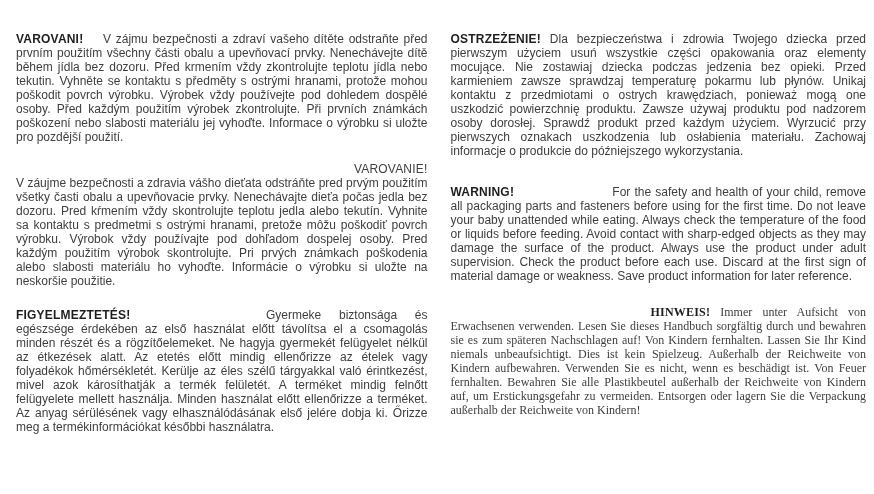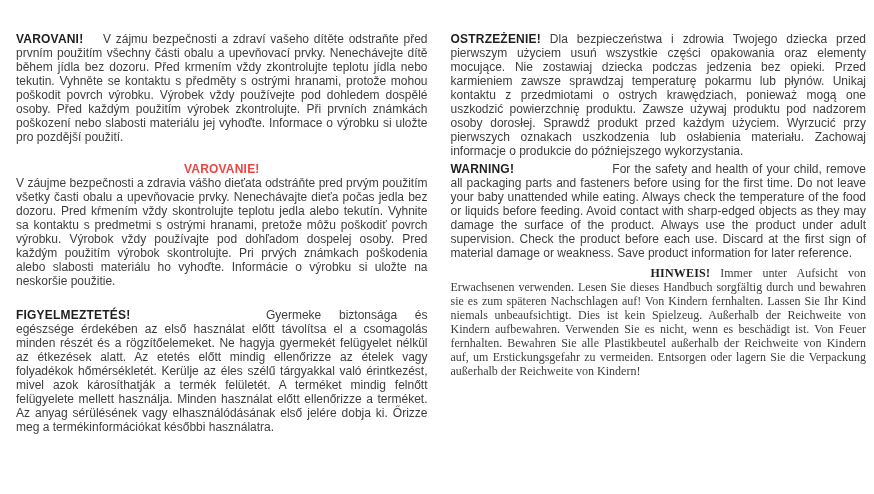--- a/index.html
+++ b/index.html
@@ -26,37 +26,37 @@
   .section p {
     margin: 0;
     text-align: justify;
   }
   .hd {
     font-weight: bold;
     color: #1e1e1e;
     letter-spacing: 0.2px;
   }
   .hd-block {
-    font-weight: bold;
-    color: #ef4444;
+    font-weight: normal;
+    color: #404040;
     letter-spacing: 0.2px;
-    text-align: center;
+    text-align: right;
   }
   
   .gap { display: inline-block; height: 1px; vertical-align: baseline; }
   .gap-sm { width: 10px; }
   .gap-lg { width: 90px; }
   .gap-xl { width: 100px; }
   
   .indent-first p { text-indent: 200px; font-family: Liberation Serif, serif; }
   
   .mb-a { margin-bottom: 18px; }
   .mb-b { margin-bottom: 20px; }
-  .mb-c { margin-bottom: 4px; }
-  .mb-d { margin-bottom: 6px; }
+  .mb-c { margin-bottom: 27px; }
+  .mb-d { margin-bottom: 22px; }
 </style>
 </head>
 <body>
 
 <div class="page">
   <div class="cols">
 
     <div class="col col-left">
 
       <div class="section mb-a">

